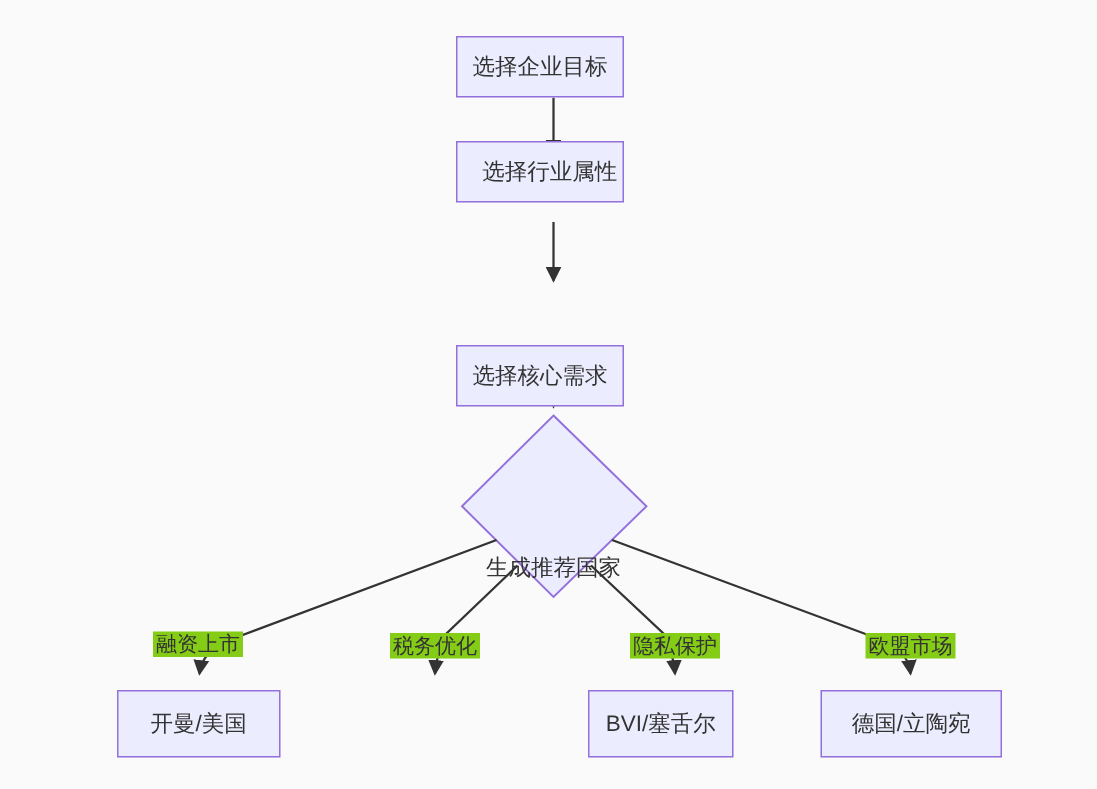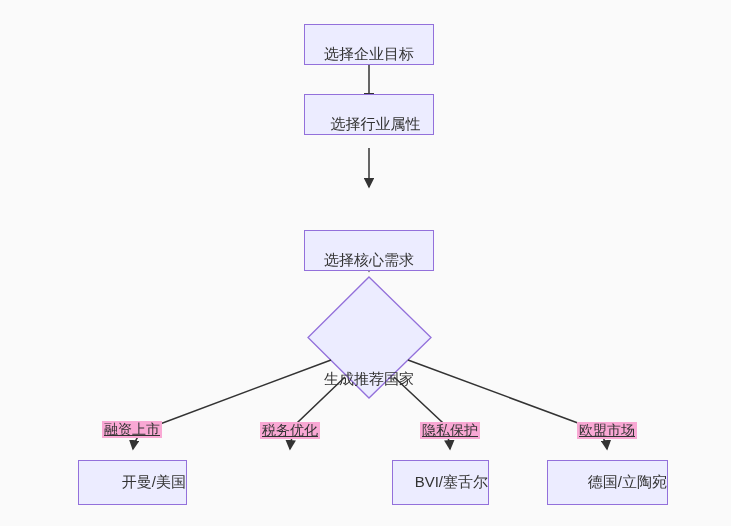--- a/index.html
+++ b/index.html
@@ -28,40 +28,39 @@
     background: #ECECFF;
     border: 1px solid #9370DB;
     color: #333333;
     font-size: 15px;
     display: flex;
     align-items: center;
     justify-content: center;
     text-align: center;
     white-space: nowrap;
   }
-  .node-top { width: 130px; height: 41px; left: 304px; align-items: flex-end; }
-  .node-bottom { height: 45px; top: 460px; justify-content: flex-end; }
+  .node-top { width: 112px; height: 41px; left: 304px; }
+  .node-bottom { height: 45px; top: 460px; }
   .diamond-label {
     position: absolute;
     color: #333333;
     font-size: 15px;
     white-space: nowrap;
     transform: translate(-50%, -50%);
     margin-top: 41px;
   }
   .edge-label {
     position: absolute;
-    background: #f9a8d4;
+    background: #84cc16;
     color: #333333;
     font-size: 14px;
     line-height: 17px;
     padding: 0 2px;
     white-space: nowrap;
     transform: translateX(-50%);
-    text-decoration: underline;
   }
 </style>
 </head>
 <body>
 
 <div class="canvas">
 
   <svg class="edges-svg" viewBox="0 0 731 526" xmlns="http://www.w3.org/2000/svg">
     <defs>
       <marker id="arrow" viewBox="0 0 10 10" refX="8.5" refY="5" markerWidth="7" markerHeight="7" orient="auto-start-reverse">

